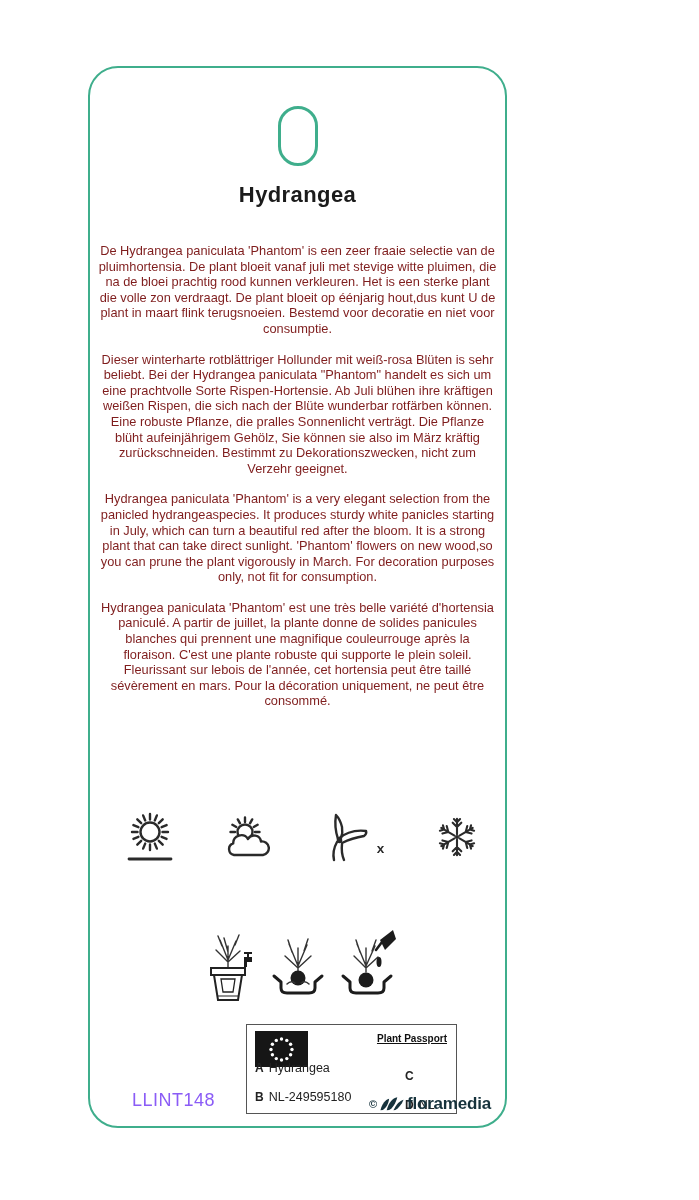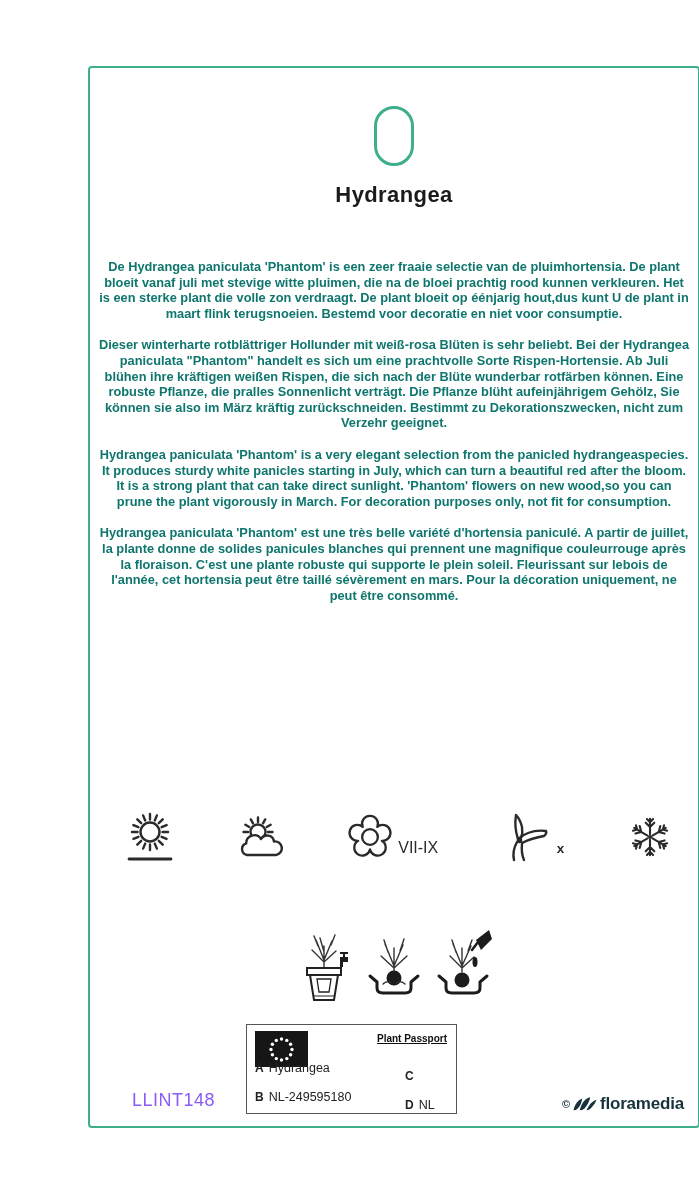--- a/index.html
+++ b/index.html
@@ -1,26 +1,26 @@
 <!DOCTYPE html>
 <html><head>
 <meta charset="utf-8">
 <style>
   html,body{margin:0;padding:0;background:#ffffff;}
   body{width:699px;height:1200px;font-family:"Liberation Sans", sans-serif;}
   .page{position:relative;width:699px;height:1200px;background:#fff;overflow:hidden;}
-  .card{position:absolute;left:88px;top:66px;width:612px;height:1062px;
-        border:2.5px solid #3fae8c;border-radius:4px;box-sizing:border-box;background:#fff;}
+  .card{position:absolute;left:88px;top:66px;width:419px;height:1062px;
+        border:2.5px solid #3fae8c;border-radius:30px;box-sizing:border-box;background:#fff;}
   .hole{position:absolute;left:50%;transform:translateX(-50%);top:38px;width:40px;height:60px;
         border:3px solid #3fae8c;border-radius:22px;box-sizing:border-box;background:#fff;}
   .title-block{position:absolute;top:114px;left:0;right:0;text-align:center;color:#1b1b1b;}
   .title{font-size:22px;font-weight:bold;letter-spacing:.4px;}
   .subtitle{font-size:19px;margin-top:2px;color:#2a2a2a;}
   .descriptions{position:absolute;top:175px;left:8px;right:8px;}
-  .descriptions p{margin:16px 0 15px;font-size:12.8px;line-height:15.6px;text-align:center;color:#0f766e;font-weight:bold;}
+  .descriptions p{margin:0 0 15px;font-size:12.8px;line-height:15.6px;text-align:center;color:#7f1d1d;}
   .icon-row{position:absolute;top:730px;left:36px;right:26px;height:78px;
             display:flex;justify-content:space-between;align-items:center;}
   .icon-group{display:flex;align-items:center;}
   .icon-label{font-size:16px;font-weight:500;color:#2b2b2b;margin-left:5px;transform:translateY(11px);white-space:nowrap;}
   .icon-label.small{font-size:13.5px;font-weight:600;}
   .icon-row svg, .pots-row svg{display:block;}
   .pots-row{position:absolute;top:858px;left:0;right:0;display:flex;justify-content:center;gap:10px;}
   .passport{position:absolute;left:156px;top:956px;width:211px;height:90px;
             border:1.5px solid #555;box-sizing:border-box;background:#fff;}
   .pp-flag{position:absolute;left:8px;top:6px;}
@@ -59,27 +59,20 @@
           <path d="M36.5,21 L42,21 M35.6,25.8 L40.6,27.9 M32.8,29.8 L36.7,33.7 M28.8,32.6 L30.9,37.6 M24,33.5 L24,39 M19.2,32.6 L17.1,37.6 M15.2,29.8 L11.3,33.7 M12.4,25.8 L7.4,27.9 M11.5,21 L6,21 M12.4,16.2 L7.4,14.1 M15.2,12.2 L11.3,8.3 M19.2,9.5 L17.1,4.4 M24,8.5 L24,3 M28.8,9.5 L30.9,4.4 M32.8,12.2 L36.7,8.3 M35.6,16.2 L40.6,14.1"></path>
           <path d="M3,48 L45,48" stroke-width="2.8"></path>
         </svg>
       </div>
       <div class="icon-group">
         <svg width="46" height="44" viewBox="0 0 46 44" fill="none" stroke="#2a2a2a" stroke-width="2.4" stroke-linecap="round">
           <circle cx="20" cy="17" r="7.5"></circle>
           <path d="M10,17 L5.5,17 M11.3,12 L7.4,9.8 M15,8.3 L12.8,4.4 M20,7 L20,2.5 M25,8.3 L27.2,4.4 M28.7,12 L32.6,9.8 M30,17 L34.5,17"></path>
           <path d="M9,40 A6,6 0 0 1 8.2,28.4 A8,8 0 0 1 23,24 A7,7 0 0 1 36,26.5 A6.5,6.5 0 0 1 38,40 Z" fill="#ffffff" stroke-linejoin="round"></path>
         </svg>
-      </div>
-      <div class="icon-group">
-        <svg width="46" height="46" viewBox="0 0 48 48" fill="none" stroke="#2a2a2a" stroke-width="2.4" stroke-linejoin="round">
-          <path d="M16.4,13.5 A8.3,8.3 0 1 1 31.6,13.5 A8.3,8.3 0 1 1 36.4,28 A8.3,8.3 0 1 1 24,37 A8.3,8.3 0 1 1 11.6,28 A8.3,8.3 0 1 1 16.4,13.5 Z"></path>
-          <circle cx="24" cy="24" r="8.2"></circle>
-        </svg>
-        <span class="icon-label">VII-IX</span>
       </div>
       <div class="icon-group">
         <svg width="50" height="52" viewBox="0 0 50 52" fill="none" stroke="#2a2a2a" stroke-width="2.4" stroke-linecap="round" stroke-linejoin="round">
           <path d="M16,28 Q28,18 44,20 Q45,23 42,25 Q30,27 20,32"></path>
           <path d="M16,28 Q12,16 14,4 Q18,8 20,16 Q21,22 19,27"></path>
           <path d="M15,31 Q10,40 12,49"></path>
           <path d="M20,33 Q19,42 22,49"></path>
           <circle cx="17.5" cy="29.5" r="1.6" fill="#2a2a2a"></circle>
         </svg>
         <span class="icon-label small">x</span>

